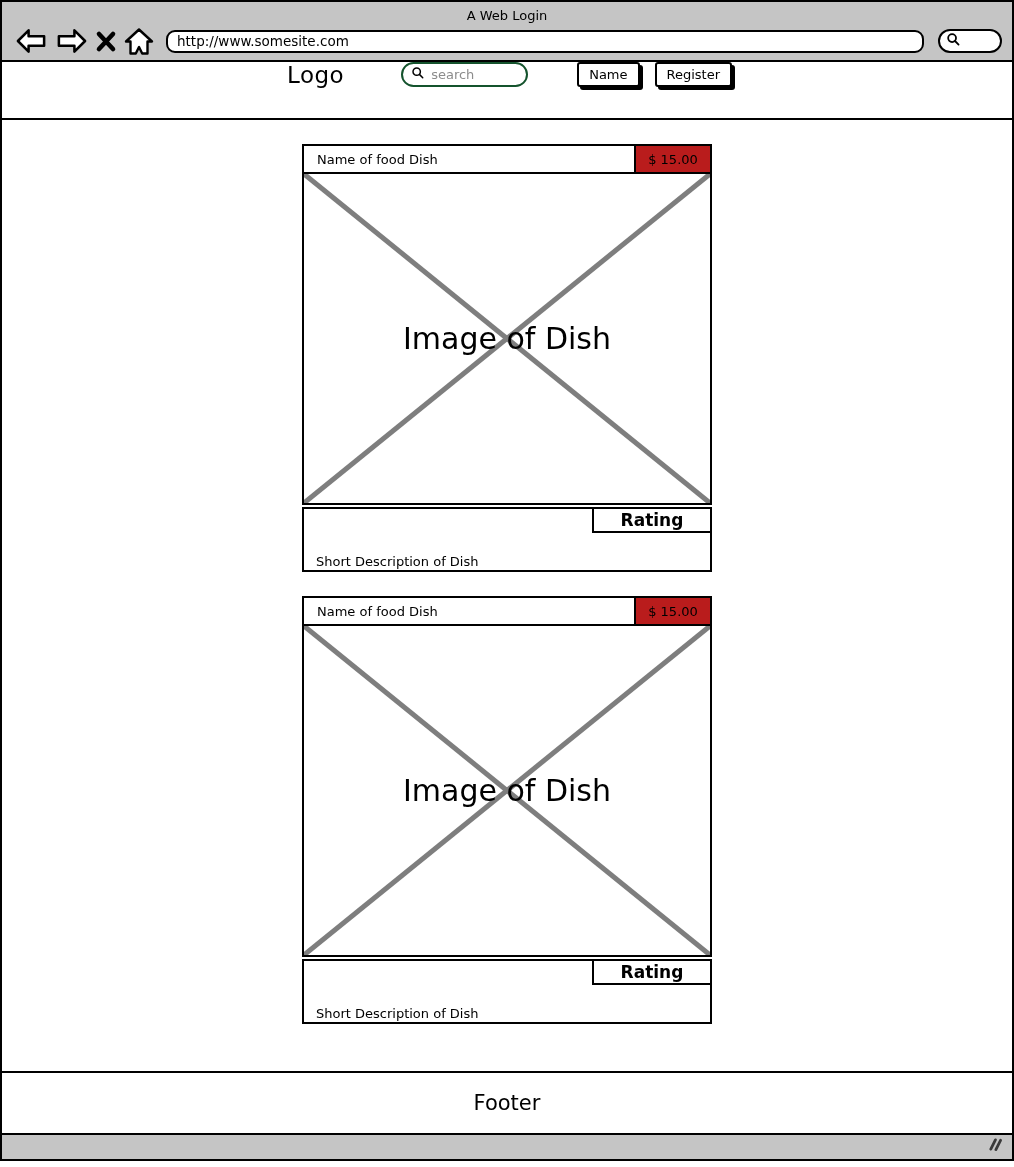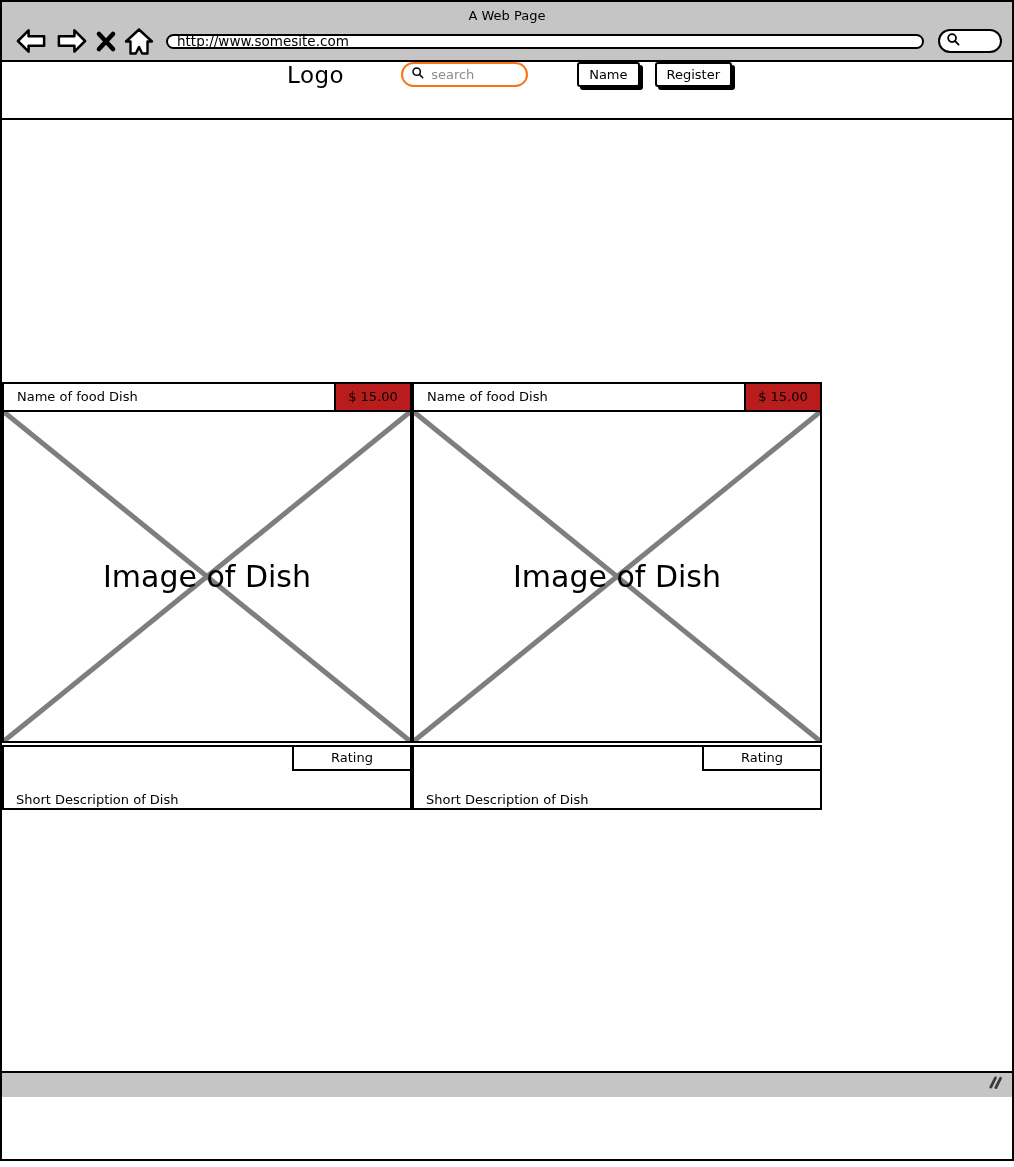--- a/index.html
+++ b/index.html
@@ -11,80 +11,80 @@
     border: 2px solid #000; background: #fff;
     position: relative; overflow: hidden;
   }
 
   
   .chrome { height: 60px; background: #C5C5C5; border-bottom: 2px solid #000; }
   .chrome-title { text-align: center; font-size: 13px; padding-top: 6px; height: 24px; }
   .toolbar { display: flex; align-items: center; height: 34px; padding: 0 10px 4px 13px; }
   .tb-icon { display: inline-flex; align-items: center; margin-right: 7px; }
   .url-field {
-    flex: 1; height: 15px; background: #fff; border: 2px solid #000; border-radius: 9px;
+    flex: 1; height: 23px; background: #fff; border: 2px solid #000; border-radius: 9px;
     display: flex; align-items: center; padding: 0 9px; font-size: 13.5px; margin-left: 5px;
   }
   .chrome-search {
     width: 64px; height: 24px; background: #fff; border: 2.5px solid #000; border-radius: 13px;
     margin-left: 14px; display: flex; align-items: center; padding-left: 6px;
   }
 
   
   .site-header { height: 58px; background: #fff; border-bottom: 2px solid #000; display: flex; align-items: flex-start; }
   .logo { margin-left: 285px; font-size: 23px; letter-spacing: 0.5px; }
   .search-pill {
-    margin-left: 57px; width: 127px; height: 25px; border: 2px solid #f97316; border-radius: 13px;
+    margin-left: 57px; width: 127px; height: 25px; border: 2px solid #14532d; border-radius: 13px;
     display: flex; align-items: center; padding-left: 8px; background: #fff;
   }
   .search-pill .ph { color: #8c8c8c; font-size: 13px; margin-left: 6px; }
   .wf-btn {
     background: #fff; border: 2px solid #000; border-radius: 3px;
     box-shadow: 3px 3px 0 #000; font-size: 13px; font-family: inherit;
     padding: 3px 10px; cursor: pointer; color: #000;
   }
   .btn-login { margin-left: 49px; }
   .btn-register { margin-left: 15px; }
 
   
   .main {
     height: 953px; background: #fff; border-bottom: 2px solid #000;
-    display: flex; flex-direction: row; align-items: center; padding-top: 24px;
+    display: flex; flex-direction: column; align-items: center; padding-top: 24px;
   }
   .card { width: 410px; margin-bottom: 24px; }
   .card-titlebar { height: 30px; border: 2px solid #000; display: flex; align-items: stretch; background: #fff; }
   .dish-name { flex: 1; display: flex; align-items: center; padding-left: 13px; font-size: 13px; }
   .price-badge {
     width: 76px; background: #b91c1c; border-left: 2px solid #000;
     display: flex; align-items: center; justify-content: center; font-size: 13px; color: #000;
   }
   .card-image { height: 333px; border: 2px solid #000; margin-top: -2px; position: relative; background: #fff; }
   .card-image svg.xcross { position: absolute; inset: 0; width: 100%; height: 100%; display: block; }
   .img-label { position: absolute; inset: 0; display: flex; align-items: center; justify-content: center; font-size: 30px; }
   .card-desc { height: 65px; border: 2px solid #000; margin-top: 2px; position: relative; background: #fff; }
   .desc-text { position: absolute; left: 12px; bottom: 1px; font-size: 13px; }
   .rating-badge {
     position: absolute; top: -2px; right: -2px; width: 120px; height: 26px;
     border: 2px solid #000; background: #fff;
-    display: flex; align-items: center; justify-content: center; font-size: 13px;
+    display: flex; align-items: center; justify-content: center; font-size: 17px; font-weight: bold;
   }
 
   
   .footer { height: 62px; background: #fff; border-bottom: 2px solid #000;
     display: flex; align-items: center; justify-content: center; font-size: 21px; }
   .bottombar { height: 24px; background: #C5C5C5; position: relative; }
   .resize-handle { position: absolute; right: 9px; bottom: 4px; }
 </style>
 </head>
 <body>
 
 <div class="window">
 
   <div class="chrome">
-    <div class="chrome-title">A Web Page</div>
+    <div class="chrome-title">A Web Login</div>
     <div class="toolbar">
       <span class="tb-icon">
         <svg width="33" height="28" viewBox="0 0 34 28">
             <path d="M14 3 L3 14 L14 25 L14 19 L30 19 L30 9 L14 9 Z" fill="#fff" stroke="#000" stroke-width="2.6" stroke-linejoin="round"></path>
           </svg>
       </span>
       <span class="tb-icon">
         <svg width="33" height="28" viewBox="0 0 34 28">
             <path d="M20 3 L31 14 L20 25 L20 19 L4 19 L4 9 L20 9 Z" fill="#fff" stroke="#000" stroke-width="2.6" stroke-linejoin="round"></path>
           </svg>
@@ -161,20 +161,23 @@
         <span class="img-label">Image of Dish</span>
       </div>
       <div class="card-desc">
         <div class="rating-badge">Rating</div>
         <span class="desc-text">Short Description of Dish</span>
       </div>
     </div>
 
   </div>
 
+  <div class="footer">
+    <span>Footer</span>
+  </div>
 
   <div class="bottombar">
     <span class="resize-handle">
       <svg width="17" height="13" viewBox="0 0 18 14">
           <path d="M5 12 L10 2 M10.5 12.5 L15.5 2.5" fill="none" stroke="#3a3a3a" stroke-width="3" stroke-linecap="round"></path>
         </svg>
     </span>
   </div>
 
 </div>

